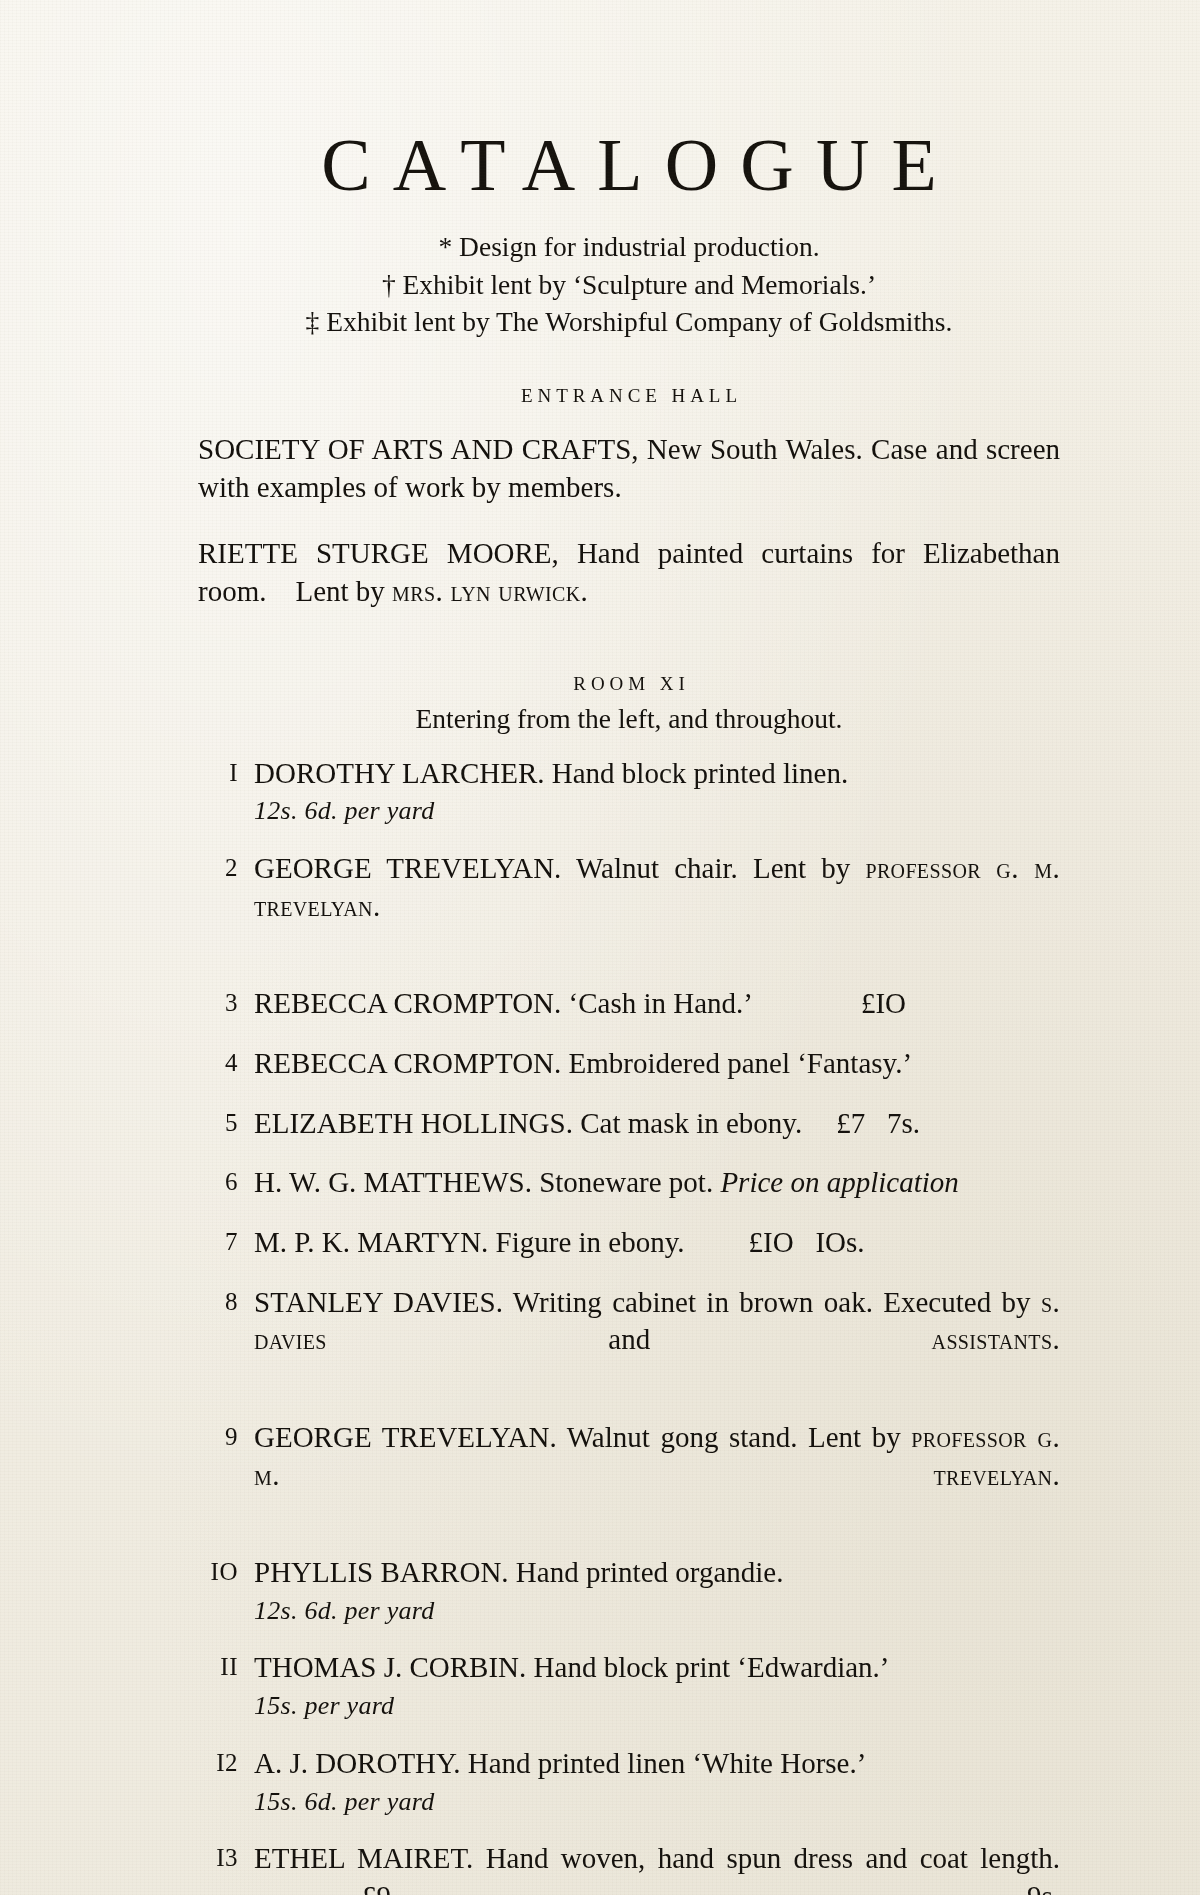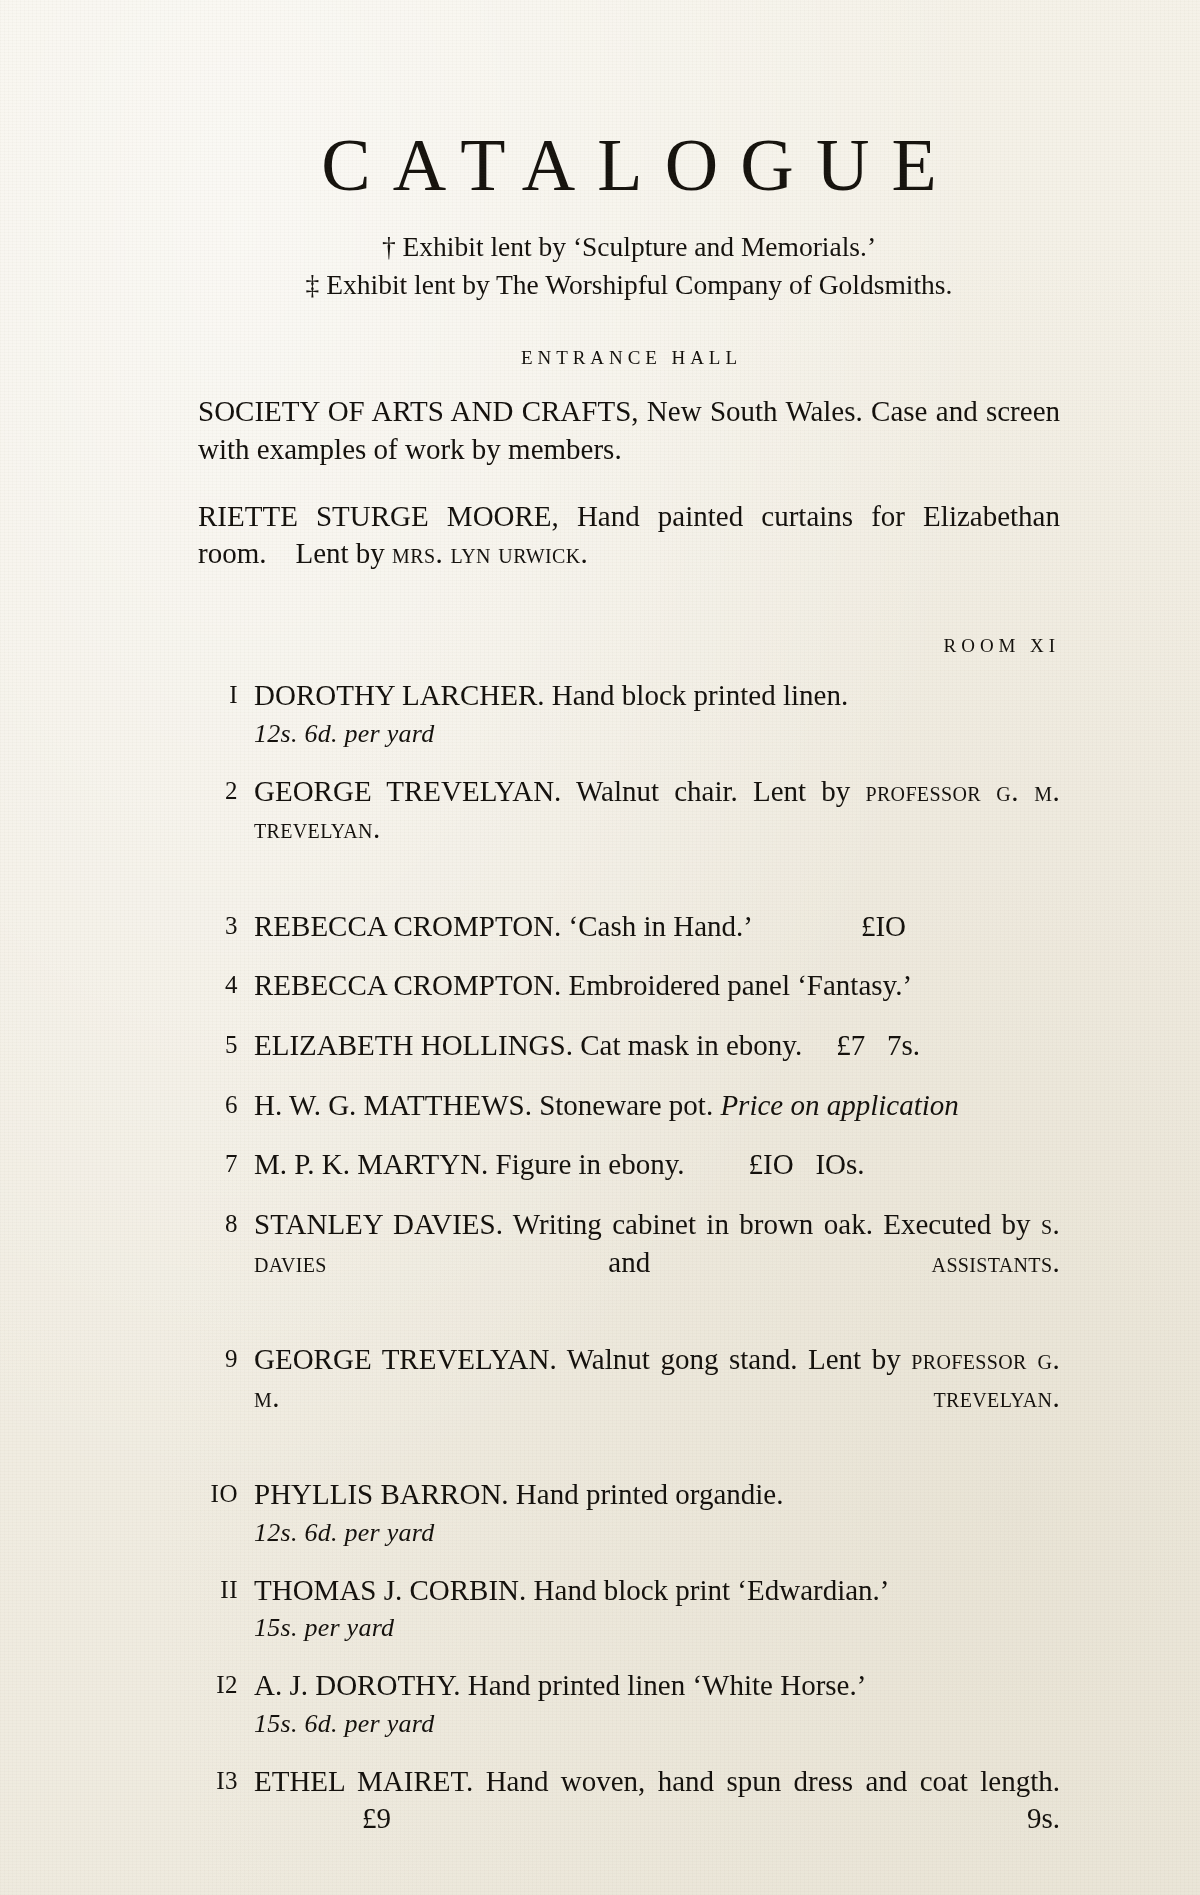--- a/index.html
+++ b/index.html
@@ -63,21 +63,20 @@
   
   .section-head {
     margin-top: 44px;
     text-align: center;
     font-size: 19px;
     letter-spacing: 0.26em;
     text-indent: 0.26em;
   }
   .section-head.room {
     margin-top: 62px;
-    text-align: right;
   }
   .section-sub {
     margin-top: 8px;
     text-align: center;
     font-size: 27.5px;
   }
 
   
   .prose {
     margin-top: 20px;
@@ -148,35 +147,37 @@
 </style>
 </head>
 <body>
 
 <div class="page">
   <div class="content">
 
     <h1 class="doc-title">CATALOGUE</h1>
 
     <div class="key">
+      <span class="key-line">* Design for industrial production.</span>
       <span class="key-line">† Exhibit lent by ‘Sculpture and Memorials.’</span>
       <span class="key-line">‡ Exhibit lent by The Worshipful Company of Goldsmiths.</span>
     </div>
 
     <div class="section-head">ENTRANCE HALL</div>
 
     <p class="prose second">
       <span class="caps">SOCIETY OF ARTS AND CRAFTS,</span><span> New South Wales. Case and screen with examples of work by members.</span>
     </p>
 
     <p class="prose">
       <span class="caps">RIETTE STURGE MOORE,</span><span> Hand painted curtains for Elizabethan room. Lent by </span><span class="smcaps">MRS. LYN URWICK.</span>
     </p>
 
     <div class="section-head room">ROOM XI</div>
+    <div class="section-sub">Entering from the left, and throughout.</div>
 
     <div class="entries">
 
       <div class="entry">
         <span class="num oldfig">I</span>
         <div class="body noexpand"><span>DOROTHY LARCHER.</span><span> Hand block printed linen.</span></div>
         <div class="price-line">12s. 6d. per yard</div>
       </div>
 
       <div class="entry">

